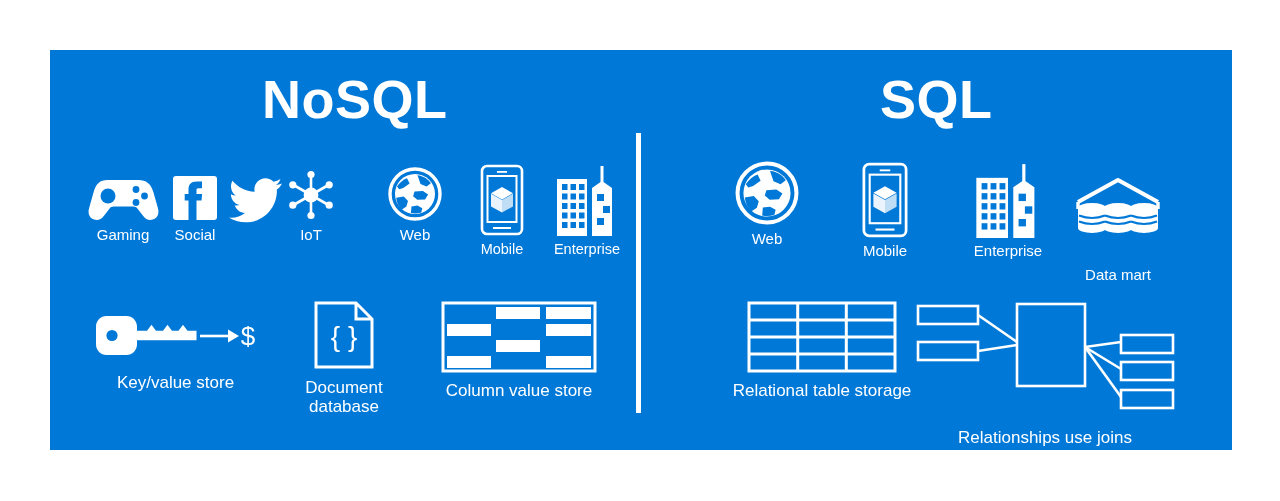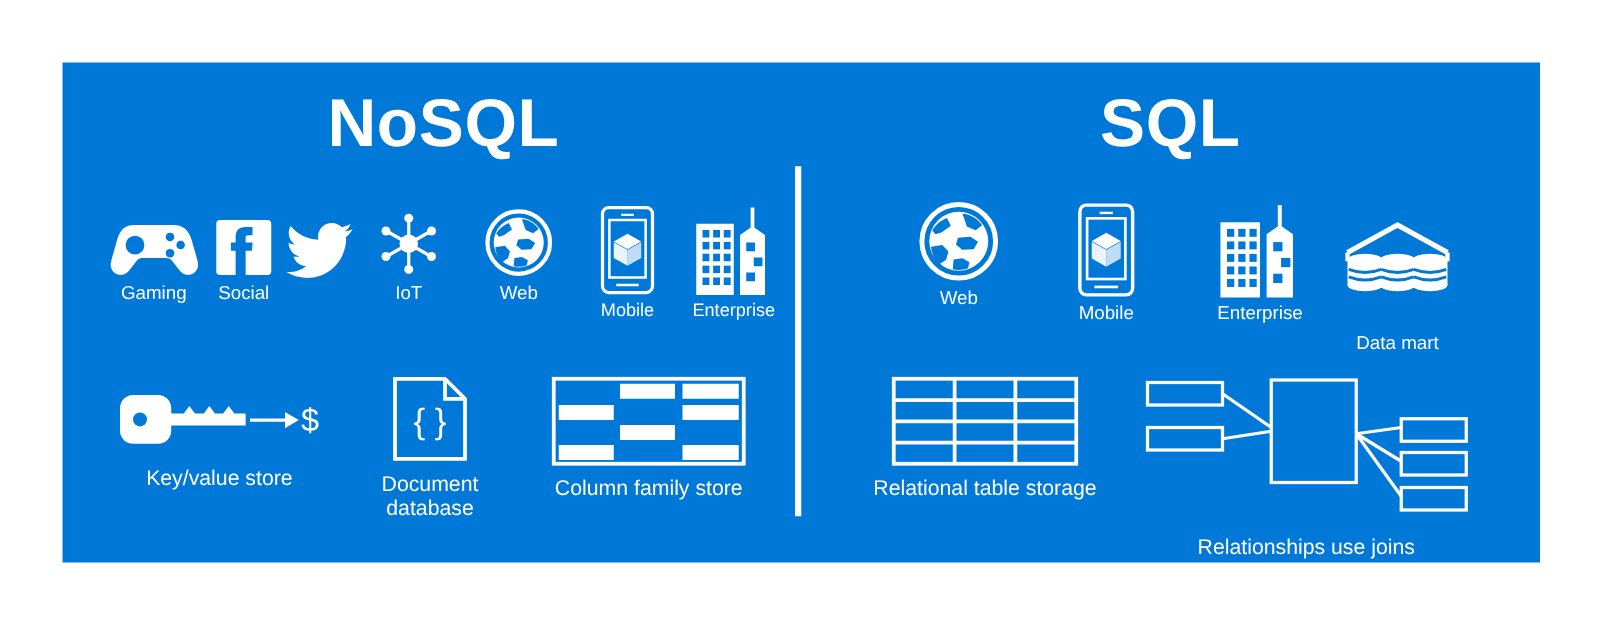--- a/index.html
+++ b/index.html
@@ -120,21 +120,21 @@
 
   <div class="item" style="left:228px; top:160px; width:56px;">
     <div class="glyph" style="height:62px;">
       <svg width="54" height="46" viewBox="0 0 54 46">
         <path fill="#ffffff" d="M53 7.4c-2 .9-4.1 1.5-6.3 1.7 2.3-1.4 4-3.5 4.8-6.1-2.1 1.3-4.5 2.2-7 2.7C42.5 3.6 39.6 2.3 36.4 2.3c-6.1 0-11 5-11 11 0 .9.1 1.7.3 2.5C16.5 15.4 8.7 11.2 3.5 4.8c-1 1.7-1.5 3.6-1.5 5.6 0 3.8 1.9 7.2 4.9 9.2-1.8-.1-3.5-.6-5-1.4v.1c0 5.3 3.8 9.8 8.8 10.8-.9.3-1.9.4-2.9.4-.7 0-1.4-.1-2.1-.2 1.4 4.4 5.5 7.6 10.3 7.7-3.8 3-8.5 4.7-13.7 4.7-.9 0-1.8-.1-2.6-.2C4.6 44.6 10.4 46.3 16.6 46.3c20.2 0 31.3-16.8 31.3-31.3l-.1-1.4C50 12.1 51.7 9.9 53 7.4z"></path>
       </svg>
     </div>
     <div class="label"></div>
   </div>
 
-  <div class="item" style="left:298px; top:160px; width:58px;">
+  <div class="item" style="left:282px; top:160px; width:58px;">
     <div class="glyph" style="height:62px;">
       <svg width="54" height="54" viewBox="0 0 54 54">
         <g stroke="#ffffff" stroke-width="2.6">
           <line x1="27" y1="27" x2="27" y2="7"></line>
           <line x1="27" y1="27" x2="27" y2="47"></line>
           <line x1="27" y1="27" x2="9.5" y2="17"></line>
           <line x1="27" y1="27" x2="44.5" y2="37"></line>
           <line x1="27" y1="27" x2="9.5" y2="37"></line>
           <line x1="27" y1="27" x2="44.5" y2="17"></line>
         </g>
@@ -348,24 +348,24 @@
           <rect x="6" y="23" width="44" height="12"></rect>
           <rect x="105" y="23" width="45" height="12"></rect>
 
           <rect x="55" y="39" width="44" height="12"></rect>
 
           <rect x="6" y="55" width="44" height="12"></rect>
           <rect x="105" y="55" width="45" height="12"></rect>
         </g>
       </svg>
     </div>
-    <div class="label">Column family store</div>
-  </div>
-
-  <div class="item store" style="left:688px; top:303px; width:200px;">
+    <div class="label">Column value store</div>
+  </div>
+
+  <div class="item store" style="left:722px; top:303px; width:200px;">
     <div class="glyph" style="height:70px;">
       <svg width="150" height="72" viewBox="0 0 150 72">
         <g fill="none" stroke="#ffffff" stroke-width="3">
           <rect x="2" y="2" width="146" height="68"></rect>
           <line x1="2" y1="19" x2="148" y2="19"></line>
           <line x1="2" y1="36" x2="148" y2="36"></line>
           <line x1="2" y1="53" x2="148" y2="53"></line>
           <line x1="50.7" y1="2" x2="50.7" y2="70"></line>
           <line x1="99.3" y1="2" x2="99.3" y2="70"></line>
         </g>

